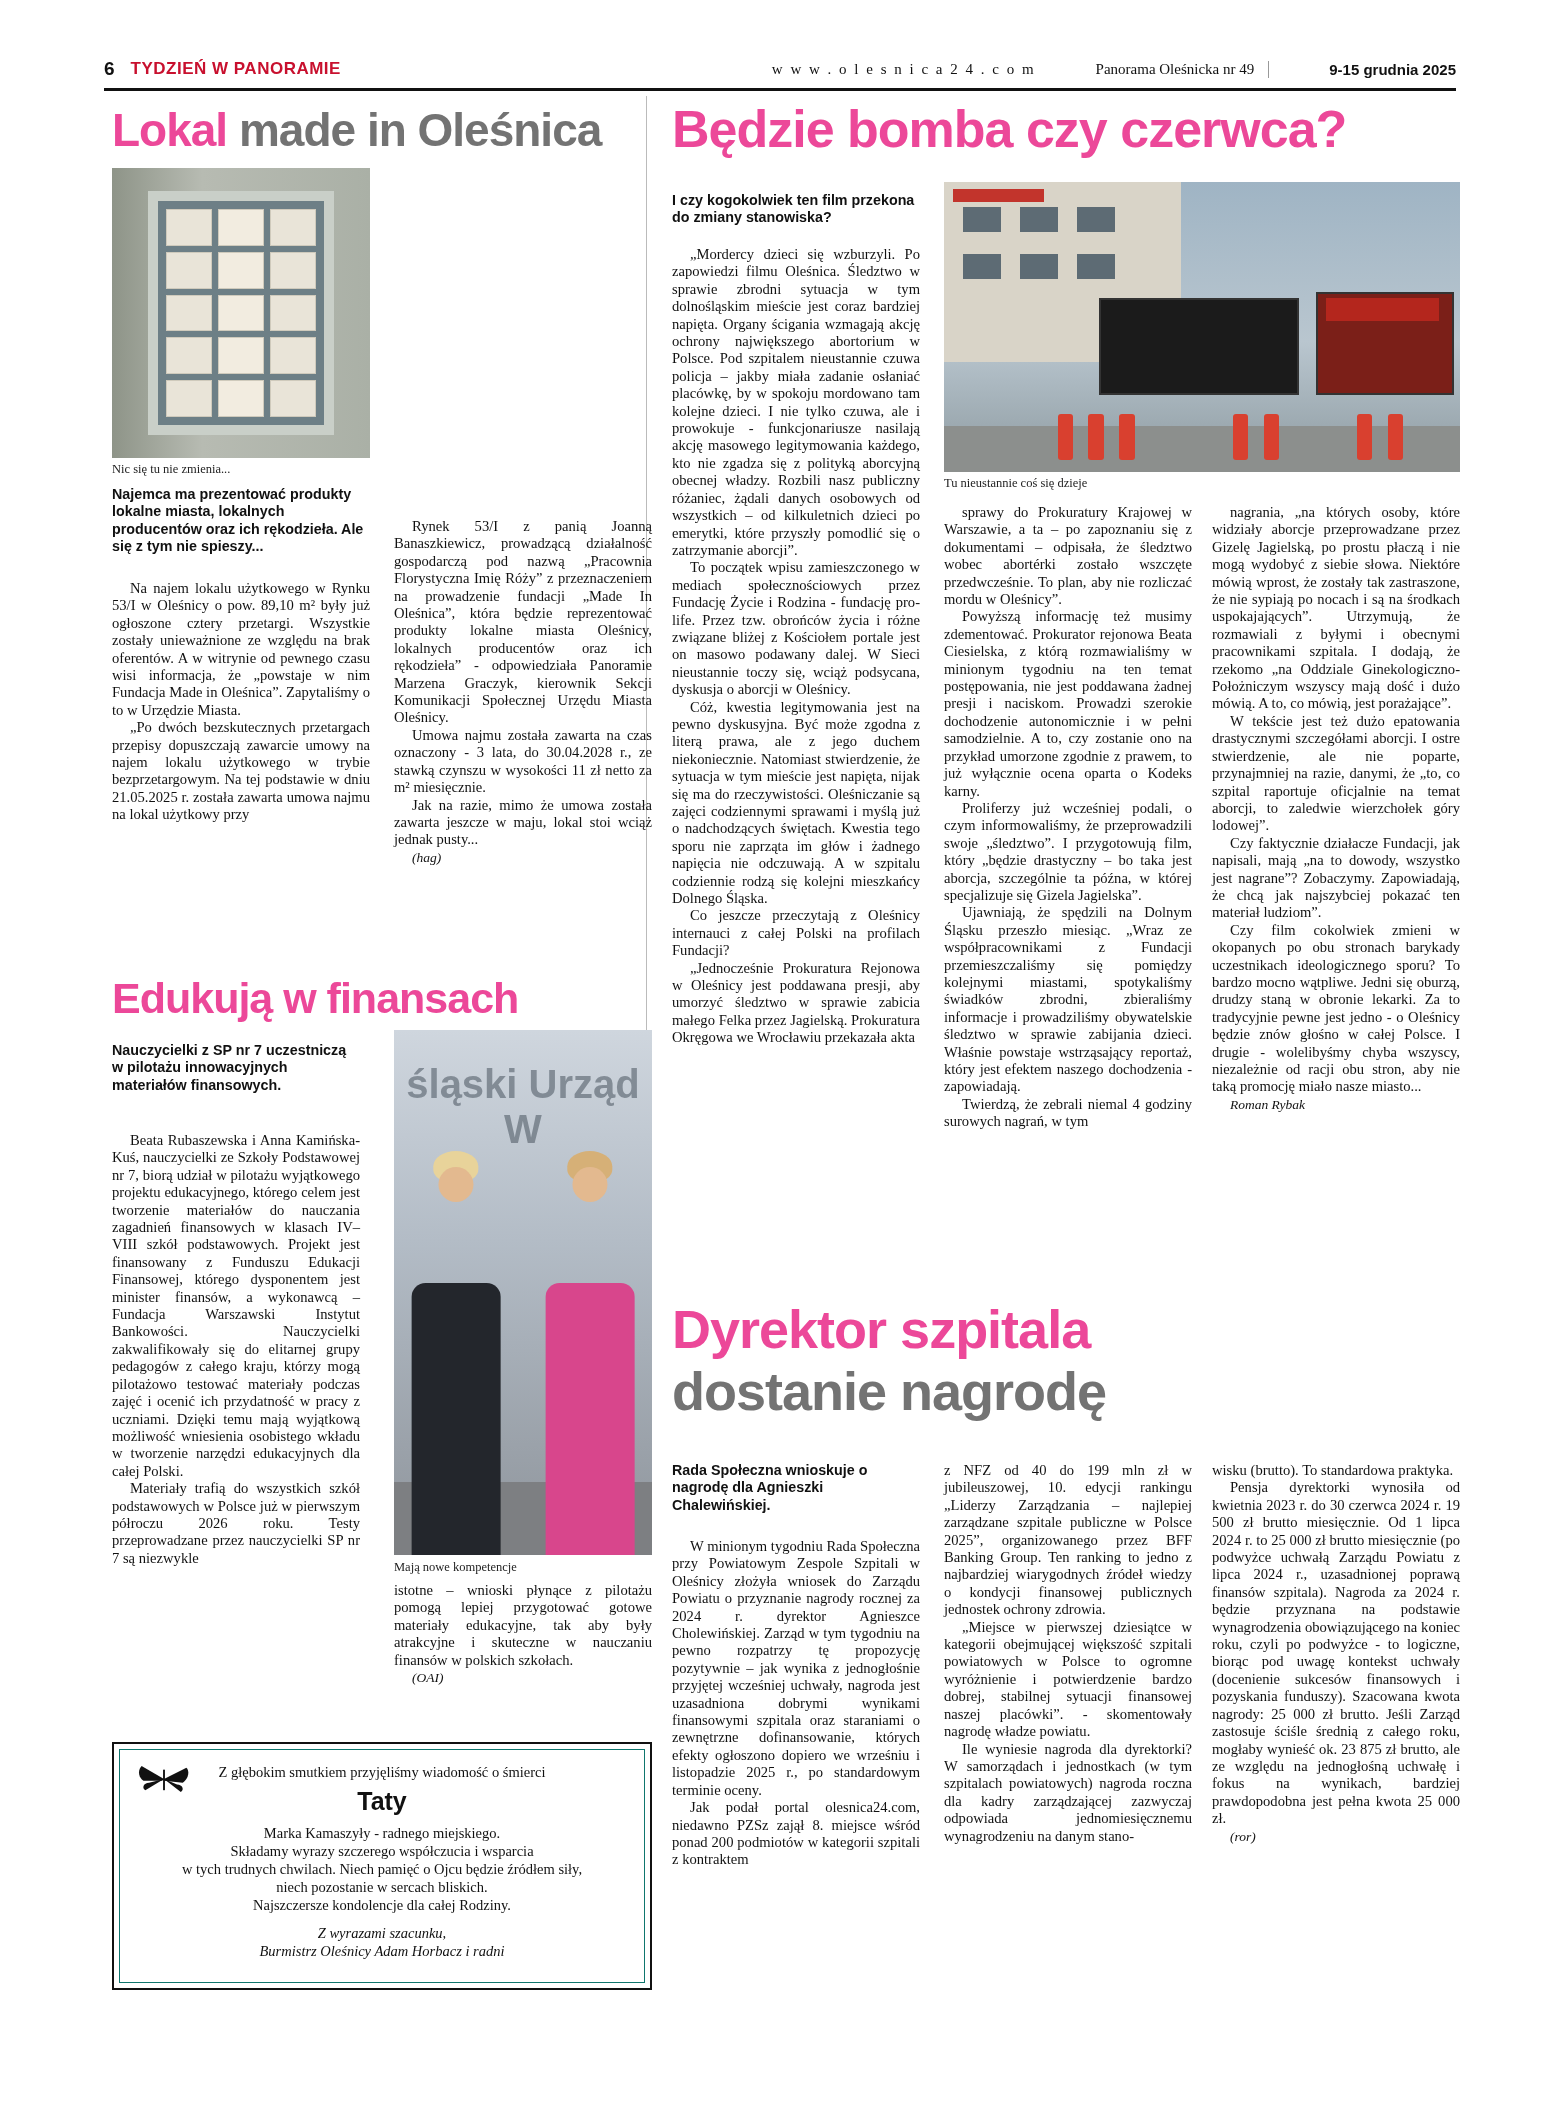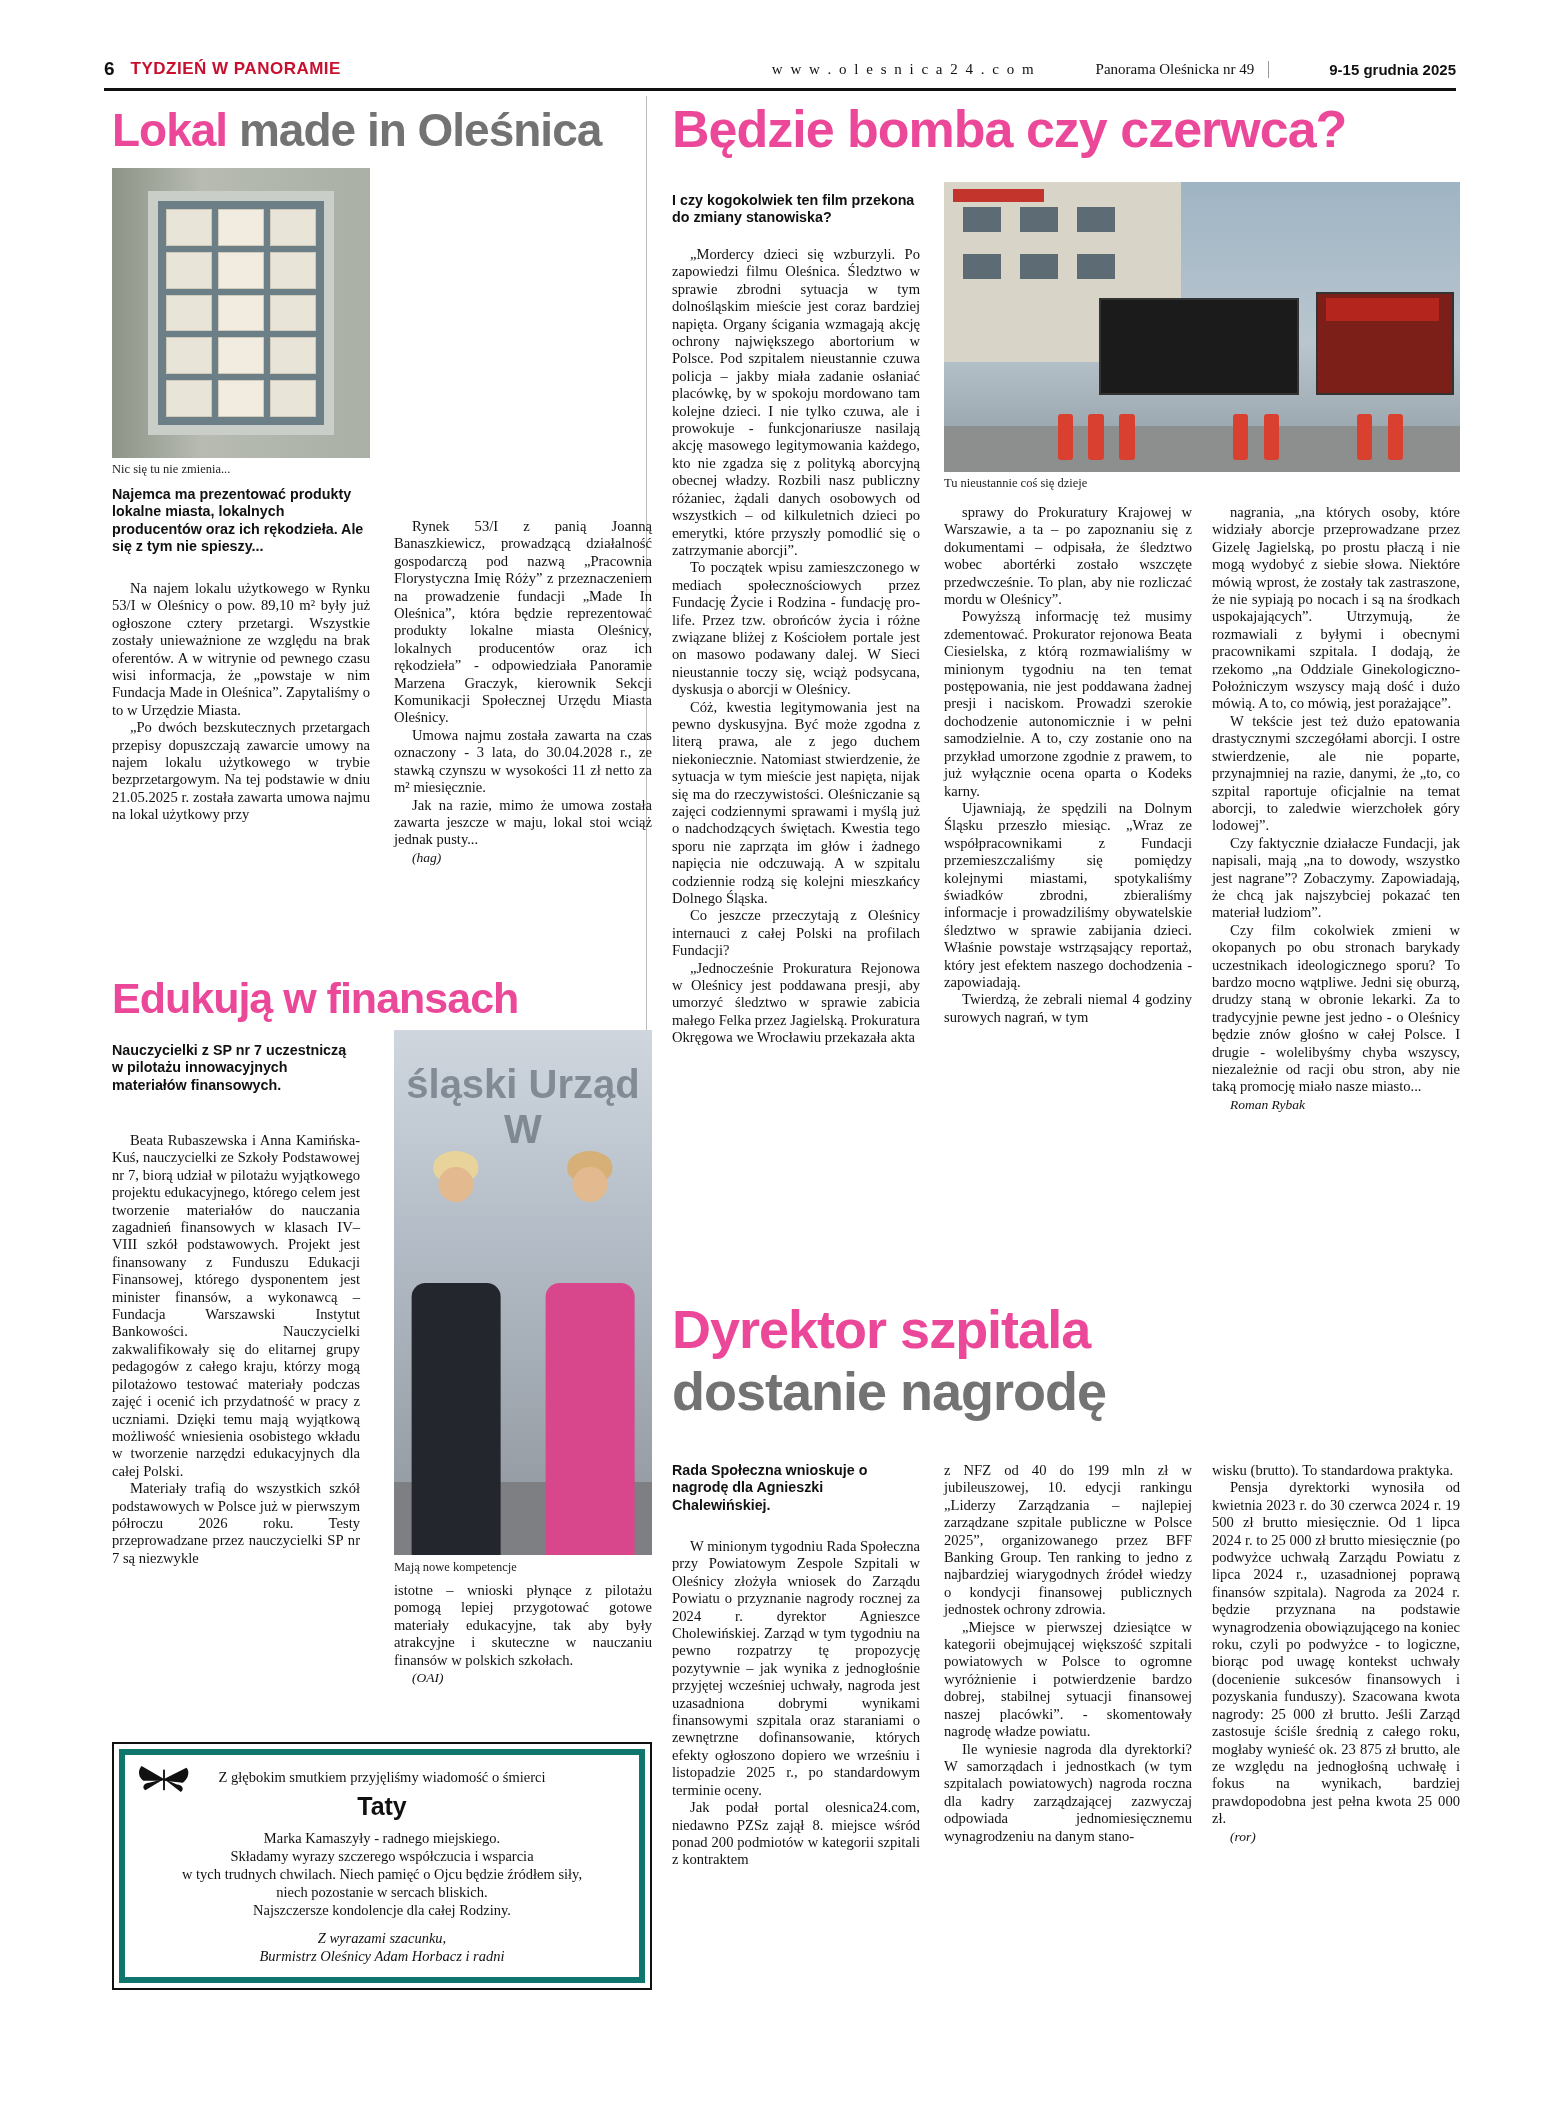--- a/index.html
+++ b/index.html
@@ -54,21 +54,21 @@
   .ph3 .bgtxt{position:absolute;top:6%;left:0;width:100%;text-align:center;font-family:"Liberation Sans",sans-serif;font-weight:bold;font-size:40px;color:#4a5560;opacity:.55;}
   .ph3 .fig{position:absolute;bottom:0;width:40%;height:74%;}
   .ph3 .fig .head{position:absolute;left:50%;top:0;width:34%;padding-bottom:34%;transform:translateX(-50%);border-radius:50%;background:#e3b98f;}
   .ph3 .fig .hair{position:absolute;left:50%;top:-4%;width:44%;padding-bottom:30%;transform:translateX(-50%);border-radius:50% 50% 40% 40%;background:#e8d39a;}
   .ph3 .fig .body{position:absolute;left:50%;top:30%;width:86%;height:70%;transform:translateX(-50%);border-radius:14px 14px 0 0;background:#23262c;}
   .ph3 .fig.pink .body{background:#d8468c;}
   .ph3 .floor{position:absolute;left:0;bottom:0;width:100%;height:14%;background:#7d7f82;}
 
   
   .obit{position:absolute;border:2px solid #111;background:#fff;box-sizing:border-box;}
-  .obit .inner{border:6px solid #0f766e;margin:5px;height:calc(100% - 10px);box-sizing:border-box;padding:14px 18px;text-align:center;}
+  .obit .inner{border:1px solid #0f766e;margin:5px;height:calc(100% - 10px);box-sizing:border-box;padding:14px 18px;text-align:center;}
   .obit .l1{font-family:"Liberation Serif",serif;font-size:14.5px;}
   .obit .taty{font-family:"Liberation Sans",sans-serif;font-weight:bold;font-size:25px;margin:6px 0 8px;}
   .obit .l{font-size:14.5px;line-height:18px;}
   .obit .sigblk{font-style:italic;font-size:14.5px;line-height:18px;margin-top:10px;}
   .butterfly{position:absolute;left:22px;top:18px;width:56px;height:34px;}
 </style>
 </head>
 <body>
 
 <div class="page">
@@ -188,20 +188,21 @@
     <p>„Mordercy dzieci się wzburzyli. Po zapowiedzi filmu Oleśnica. Śledztwo w sprawie zbrodni sytuacja w tym dolnośląskim mieście jest coraz bardziej napięta. Organy ścigania wzmagają akcję ochrony największego abortorium w Polsce. Pod szpitalem nieustannie czuwa policja – jakby miała zadanie osłaniać placówkę, by w spokoju mordowano tam kolejne dzieci. I nie tylko czuwa, ale i prowokuje - funkcjonariusze nasilają akcję masowego legitymowania każdego, kto nie zgadza się z polityką aborcyjną obecnej władzy. Rozbili nasz publiczny różaniec, żądali danych osobowych od wszystkich – od kilkuletnich dzieci po emerytki, które przyszły pomodlić się o zatrzymanie aborcji”.</p>
     <p>To początek wpisu zamieszczonego w mediach społecznościowych przez Fundację Życie i Rodzina - fundację pro-life. Przez tzw. obrońców życia i różne związane bliżej z Kościołem portale jest on masowo podawany dalej. W Sieci nieustannie toczy się, wciąż podsycana, dyskusja o aborcji w Oleśnicy.</p>
     <p>Cóż, kwestia legitymowania jest na pewno dyskusyjna. Być może zgodna z literą prawa, ale z jego duchem niekoniecznie. Natomiast stwierdzenie, że sytuacja w tym mieście jest napięta, nijak się ma do rzeczywistości. Oleśniczanie są zajęci codziennymi sprawami i myślą już o nadchodzących świętach. Kwestia tego sporu nie zaprząta im głów i żadnego napięcia nie odczuwają. A w szpitalu codziennie rodzą się kolejni mieszkańcy Dolnego Śląska.</p>
     <p>Co jeszcze przeczytają z Oleśnicy internauci z całej Polski na profilach Fundacji?</p>
     <p>„Jednocześnie Prokuratura Rejonowa w Oleśnicy jest poddawana presji, aby umorzyć śledztwo w sprawie zabicia małego Felka przez Jagielską. Prokuratura Okręgowa we Wrocławiu przekazała akta</p>
   </div>
 
   <div style="position:absolute;left:944px;top:504px;width:248px;">
     <p>sprawy do Prokuratury Krajowej w Warszawie, a ta – po zapoznaniu się z dokumentami – odpisała, że śledztwo wobec abortérki zostało wszczęte przedwcześnie. To plan, aby nie rozliczać mordu w Oleśnicy”.</p>
     <p>Powyższą informację też musimy zdementować. Prokurator rejonowa Beata Ciesielska, z którą rozmawialiśmy w minionym tygodniu na ten temat postępowania, nie jest poddawana żadnej presji i naciskom. Prowadzi szerokie dochodzenie autonomicznie i w pełni samodzielnie. A to, czy zostanie ono na przykład umorzone zgodnie z prawem, to już wyłącznie ocena oparta o Kodeks karny.</p>
+    <p>Proliferzy już wcześniej podali, o czym informowaliśmy, że przeprowadzili swoje „śledztwo”. I przygotowują film, który „będzie drastyczny – bo taka jest aborcja, szczególnie ta późna, w której specjalizuje się Gizela Jagielska”.</p>
     <p>Ujawniają, że spędzili na Dolnym Śląsku przeszło miesiąc. „Wraz ze współpracownikami z Fundacji przemieszczaliśmy się pomiędzy kolejnymi miastami, spotykaliśmy świadków zbrodni, zbieraliśmy informacje i prowadziliśmy obywatelskie śledztwo w sprawie zabijania dzieci. Właśnie powstaje wstrząsający reportaż, który jest efektem naszego dochodzenia - zapowiadają.</p>
     <p>Twierdzą, że zebrali niemal 4 godziny surowych nagrań, w tym</p>
   </div>
 
   <div style="position:absolute;left:1212px;top:504px;width:248px;">
     <p>nagrania, „na których osoby, które widziały aborcje przeprowadzane przez Gizelę Jagielską, po prostu płaczą i nie mogą wydobyć z siebie słowa. Niektóre mówią wprost, że zostały tak zastraszone, że nie sypiają po nocach i są na środkach uspokajających”. Utrzymują, że rozmawiali z byłymi i obecnymi pracownikami szpitala. I dodają, że rzekomo „na Oddziale Ginekologiczno-Położniczym wszyscy mają dość i dużo mówią. A to, co mówią, jest porażające”.</p>
     <p>W tekście jest też dużo epatowania drastycznymi szczegółami aborcji. I ostre stwierdzenie, ale nie poparte, przynajmniej na razie, danymi, że „to, co szpital raportuje oficjalnie na temat aborcji, to zaledwie wierzchołek góry lodowej”.</p>
     <p>Czy faktycznie działacze Fundacji, jak napisali, mają „na to dowody, wszystko jest nagrane”? Zobaczymy. Zapowiadają, że chcą jak najszybciej pokazać ten materiał ludziom”.</p>
     <p>Czy film cokolwiek zmieni w okopanych po obu stronach barykady uczestnikach ideologicznego sporu? To bardzo mocno wątpliwe. Jedni się oburzą, drudzy staną w obronie lekarki. Za to tradycyjnie pewne jest jedno - o Oleśnicy będzie znów głośno w całej Polsce. I drugie - wolelibyśmy chyba wszyscy, niezależnie od racji obu stron, aby nie taką promocję miało nasze miasto...</p>
     <p class="sig">Roman Rybak</p>

